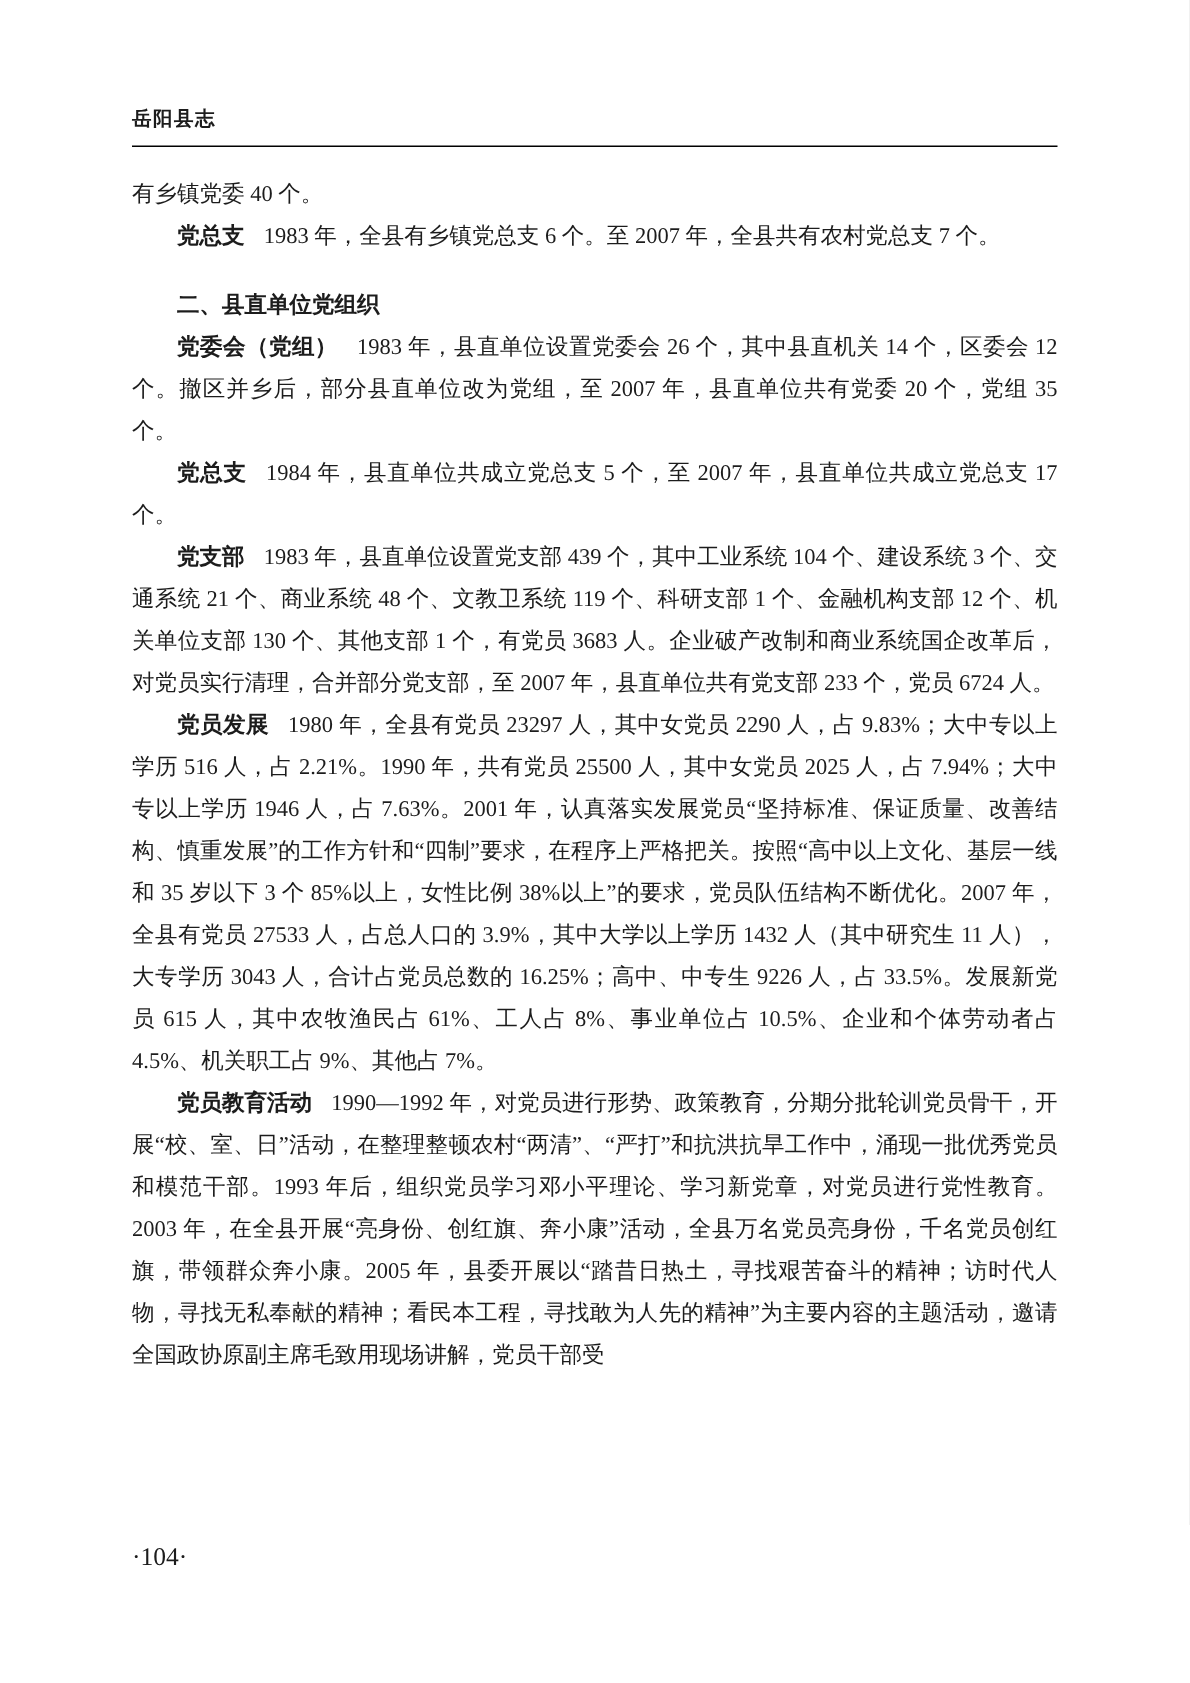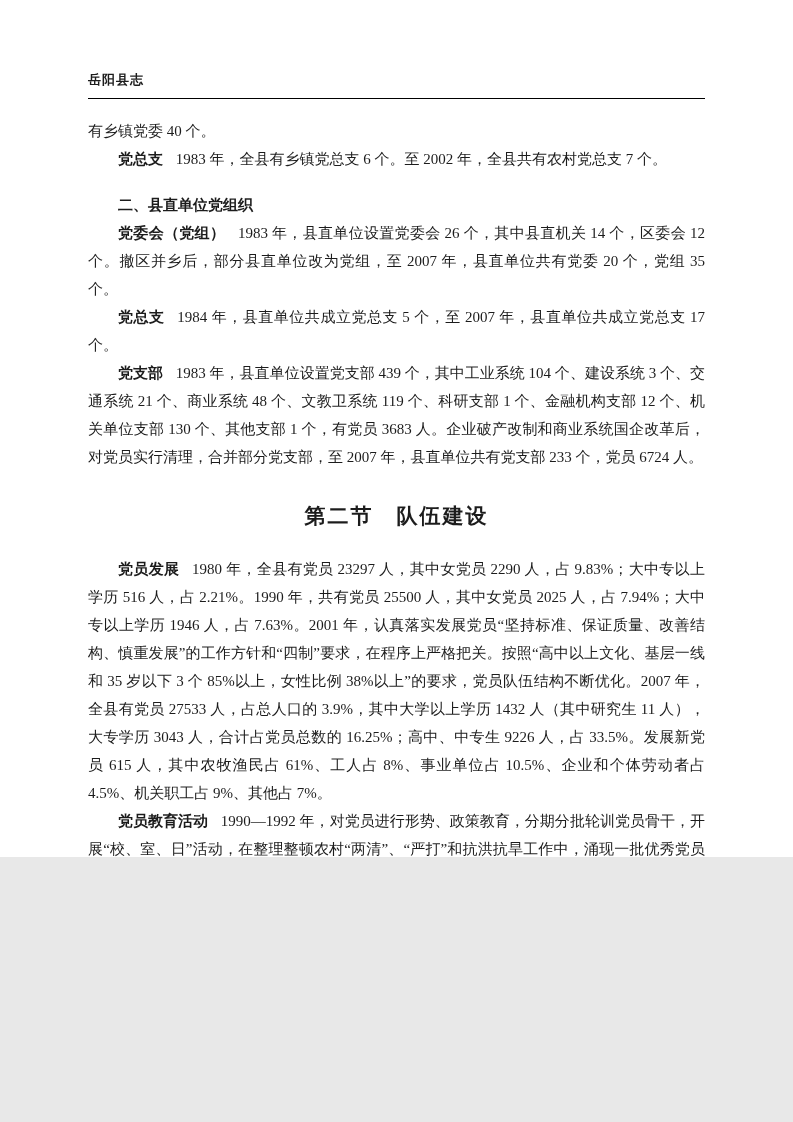--- a/index.html
+++ b/index.html
@@ -3,21 +3,21 @@
 <meta charset="utf-8">
 <style>
   html, body {
     margin: 0;
     padding: 0;
     background: #e8e8e8;
   }
   .page {
     position: relative;
     width: 793px;
-    height: 857px;
+    height: 1122px;
     margin: 0 auto;
     background: #ffffff;
     box-sizing: border-box;
     padding: 70px 88px 0 88px;
     overflow: hidden;
     font-family: "Liberation Serif", "DejaVu Serif", serif;
     color: #1c1c1c;
   }
   .running-header {
     border-bottom: 1.5px solid #000;
@@ -79,32 +79,31 @@
 <div class="page">
 
   <header class="running-header">
     <span class="book-title">岳阳县志</span>
   </header>
 
   <main class="body-text">
 
     <p class="no-indent">有乡镇党委 40 个。</p>
 
-    <p><span class="lead">党总支</span><span>1983 年，全县有乡镇党总支 6 个。至 2002 年，全县共有农村党总支 7 个。</span></p>
+    <p><span class="lead">党总支</span><span>1983 年，全县有乡镇党总支 6 个。至 2007 年，全县共有农村党总支 7 个。</span></p>
 
 
     <h3 class="sub-heading">二、县直单位党组织</h3>
 
     <p><span class="lead">党委会（党组）</span><span>1983 年，县直单位设置党委会 26 个，其中县直机关 14 个，区委会 12 个。撤区并乡后，部分县直单位改为党组，至 2007 年，县直单位共有党委 20 个，党组 35 个。</span></p>
 
     <p><span class="lead">党总支</span><span>1984 年，县直单位共成立党总支 5 个，至 2007 年，县直单位共成立党总支 17 个。</span></p>
 
     <p><span class="lead">党支部</span><span>1983 年，县直单位设置党支部 439 个，其中工业系统 104 个、建设系统 3 个、交通系统 21 个、商业系统 48 个、文教卫系统 119 个、科研支部 1 个、金融机构支部 12 个、机关单位支部 130 个、其他支部 1 个，有党员 3683 人。企业破产改制和商业系统国企改革后，对党员实行清理，合并部分党支部，至 2007 年，县直单位共有党支部 233 个，党员 6724 人。</span></p>
 
-    <h2 class="section-heading">第二节　队伍建设</h2>
 
     <p><span class="lead">党员发展</span><span>1980 年，全县有党员 23297 人，其中女党员 2290 人，占 9.83%；大中专以上学历 516 人，占 2.21%。1990 年，共有党员 25500 人，其中女党员 2025 人，占 7.94%；大中专以上学历 1946 人，占 7.63%。2001 年，认真落实发展党员“坚持标准、保证质量、改善结构、慎重发展”的工作方针和“四制”要求，在程序上严格把关。按照“高中以上文化、基层一线和 35 岁以下 3 个 85%以上，女性比例 38%以上”的要求，党员队伍结构不断优化。2007 年，全县有党员 27533 人，占总人口的 3.9%，其中大学以上学历 1432 人（其中研究生 11 人），大专学历 3043 人，合计占党员总数的 16.25%；高中、中专生 9226 人，占 33.5%。发展新党员 615 人，其中农牧渔民占 61%、工人占 8%、事业单位占 10.5%、企业和个体劳动者占 4.5%、机关职工占 9%、其他占 7%。</span></p>
 
     <p><span class="lead">党员教育活动</span><span>1990—1992 年，对党员进行形势、政策教育，分期分批轮训党员骨干，开展“校、室、日”活动，在整理整顿农村“两清”、“严打”和抗洪抗旱工作中，涌现一批优秀党员和模范干部。1993 年后，组织党员学习邓小平理论、学习新党章，对党员进行党性教育。2003 年，在全县开展“亮身份、创红旗、奔小康”活动，全县万名党员亮身份，千名党员创红旗，带领群众奔小康。2005 年，县委开展以“踏昔日热土，寻找艰苦奋斗的精神；访时代人物，寻找无私奉献的精神；看民本工程，寻找敢为人先的精神”为主要内容的主题活动，邀请全国政协原副主席毛致用现场讲解，党员干部受</span></p>
 
   </main>
 
   <footer class="page-footer">
     <span>·104·</span>
   </footer>

